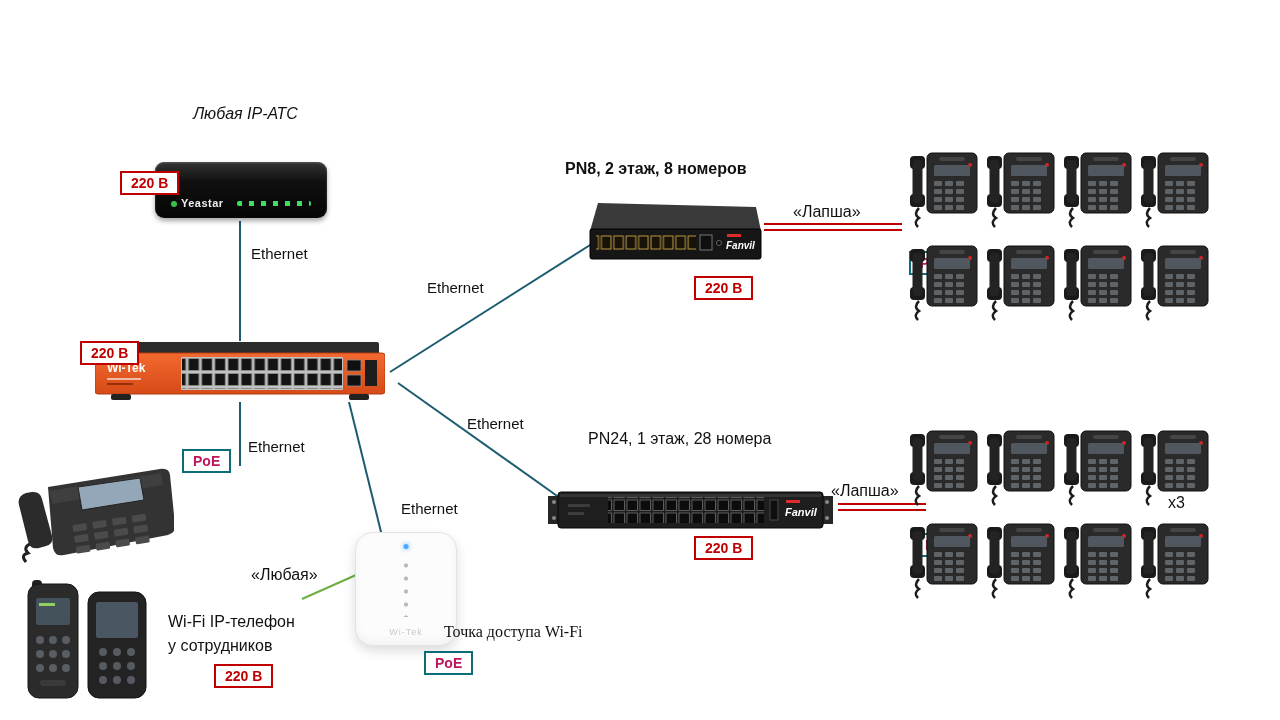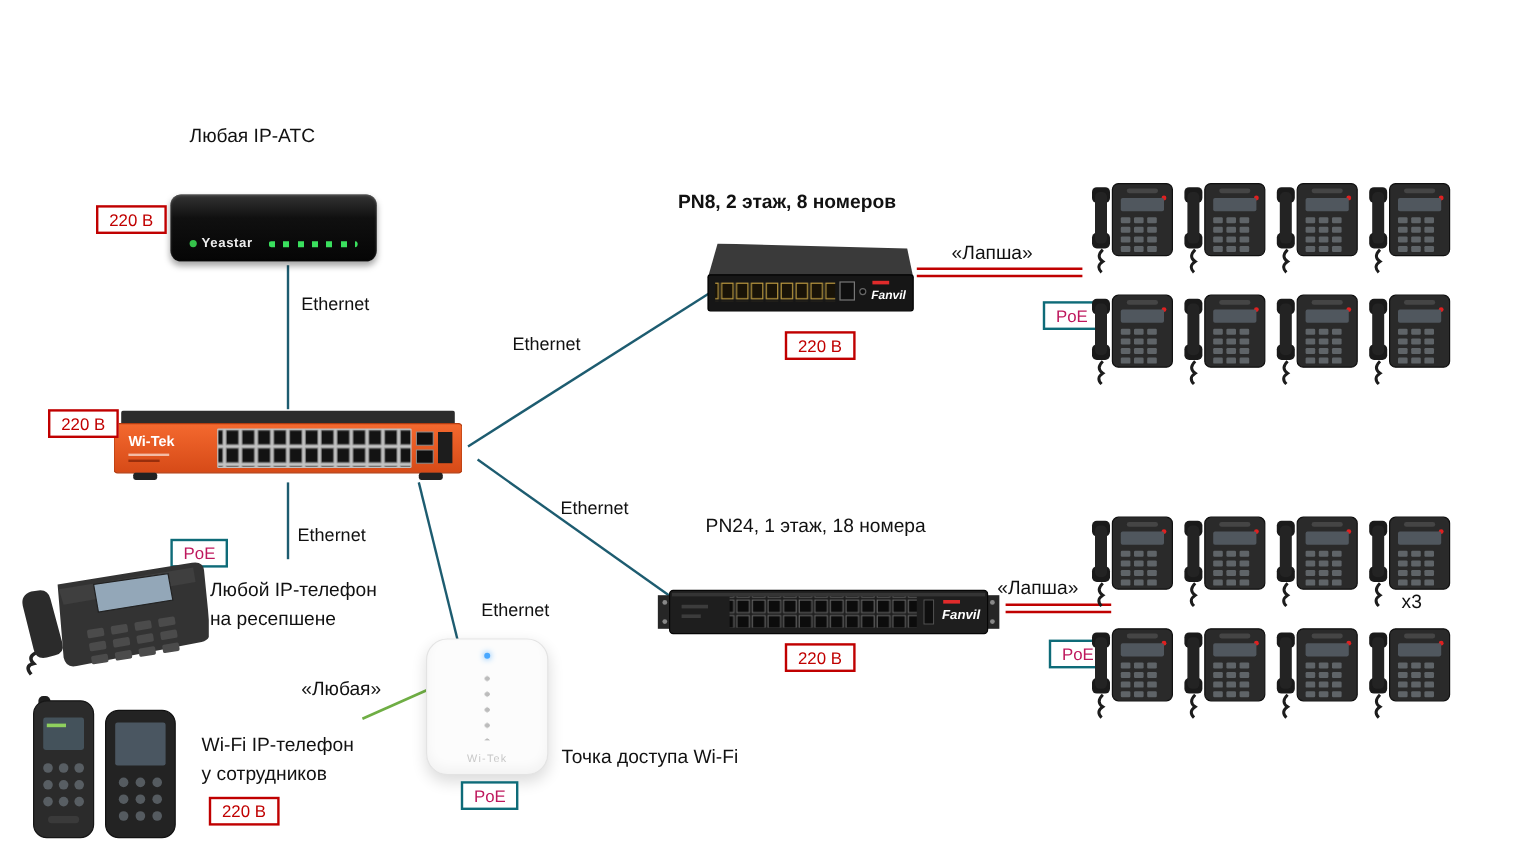--- a/index.html
+++ b/index.html
@@ -1,33 +1,33 @@
 <!DOCTYPE html>
 <html><head>
 <meta charset="utf-8">
 <style>
   html,body { margin:0; padding:0; background:#fff; font-family:"Liberation Sans", sans-serif; }
   .canvas { position:relative; width:1280px; height:720px; background:#fff; overflow:hidden; }
   .title { position:absolute; left:0; top:32px; width:100%; text-align:center;
            font-size:19px; font-weight:bold; color:#000; }
   .lbl { position:absolute; font-size:16px; color:#111; white-space:nowrap; }
-  .lbl-c { text-align:left; }
+  .lbl-c { text-align:center;font-style:italic; }
   .lbl2 span { display:block; line-height:24px; }
   .badge { position:absolute; background:#fff; border:2px solid; font-size:14px;
-           font-weight:normal; padding:2px 9px; white-space:nowrap; }
+           font-weight:bold; padding:2px 9px; white-space:nowrap;margin-left:40px; }
   .badge-power { border-color:#c00000; color:#c00000; }
   .badge-poe   { border-color:#0e6b78; color:#be185d; }
   .wires { position:absolute; left:0; top:0; }
   line.eth { stroke-width:2; }
   line.pwr { stroke-width:2.2; }
   line.air { stroke-width:2.2; }
   .dev { position:absolute; }
 
   
-  .yeastar { position:absolute; left:142px; top:162px; width:172px; height:56px;
+  .yeastar { position:absolute; left:155px; top:162px; width:172px; height:56px;
              border-radius:9px; background:linear-gradient(180deg,#343434,#101010 35%,#050505);
              box-shadow:inset 0 1px 2px #5a5a5a, 0 3px 5px rgba(0,0,0,.35); }
   .ys-brand { position:absolute; left:16px; bottom:9px; color:#eee; font-size:11px;
               font-weight:bold; letter-spacing:.5px; }
   .ys-brand::before { content:""; display:inline-block; width:6px; height:6px; border-radius:50%;
               background:#35c24a; margin-right:4px; }
   .ys-leds { position:absolute; right:16px; bottom:12px; width:74px; height:5px;
              background:repeating-linear-gradient(90deg,#3ae05e 0 5px, transparent 5px 12px);
              border-radius:2px; }
 
@@ -337,21 +337,21 @@
             <rect x="36" y="49" width="8" height="5" rx="1"></rect>
             <rect x="47" y="49" width="8" height="5" rx="1"></rect>
         <rect x="25" y="57" width="8" height="5" rx="1"></rect>
             <rect x="36" y="57" width="8" height="5" rx="1"></rect>
             <rect x="47" y="57" width="8" height="5" rx="1"></rect>
       </g>
     </svg>
   </div>
 </div>
 
-  <div class="lbl" style="left:588px; top:430px;">PN24, 1 этаж, 18 номера</div>
+  <div class="lbl" style="left:588px; top:430px;">PN24, 1 этаж, 28 номера</div>
   <div class="dev" style="left:548px; top:486px;">
     <svg width="285" height="48" viewBox="0 0 285 48">
       <defs>
         <pattern id="p24" width="13" height="13" patternUnits="userSpaceOnUse">
           <rect x="1" y="1" width="10.5" height="10.5" fill="#0c0c0c" stroke="#6d6d6d" stroke-width="0.8"></rect>
         </pattern>
       </defs>
       <rect x="0" y="10" width="12" height="28" fill="#262626"></rect>
       <circle cx="6" cy="16" r="2" fill="#888"></circle>
         <circle cx="6" cy="32" r="2" fill="#888"></circle>
@@ -607,32 +607,28 @@
           <rect x="82" y="75" width="14" height="7" rx="1.5"></rect>
           <rect x="102" y="75" width="14" height="7" rx="1.5"></rect>
           <rect x="122" y="75" width="14" height="7" rx="1.5"></rect>
         <rect x="62" y="86" width="14" height="7" rx="1.5"></rect>
           <rect x="82" y="86" width="14" height="7" rx="1.5"></rect>
           <rect x="102" y="86" width="14" height="7" rx="1.5"></rect>
           <rect x="122" y="86" width="14" height="7" rx="1.5"></rect>
       </g>
     </svg>
   </div>
-  <div class="lbl lbl2" style="left:175px; top:481px;">
-    <span>Любой IP-телефон</span>
-    <span>на ресепшене</span>
-  </div>
 
   <div class="lbl" style="left:251px; top:566px;">«Любая»</div>
   <div class="ap">
     <span class="ap-led"></span>
     <span class="ap-dots"></span>
     <span class="ap-brand">Wi-Tek</span>
   </div>
-  <div class="lbl" style="left:468px; top:623px;">Точка доступа Wi-Fi</div>
+  <div class="lbl" style="left:444px; top:623px;font-family:Liberation Serif, serif;">Точка доступа Wi-Fi</div>
   <div class="badge badge-poe" style="left:384px; top:651px;">PoE</div>
 
   <div class="dev" style="left:18px; top:580px;">
     <svg width="138" height="122" viewBox="0 0 138 122">
       <rect x="14" y="0" width="10" height="10" rx="4" fill="#1f1f1f"></rect>
       <rect x="10" y="4" width="50" height="114" rx="11" fill="#2b2b2b" stroke="#161616"></rect>
       <rect x="18" y="18" width="34" height="27" rx="2" fill="#44525b"></rect>
       <rect x="21" y="23" width="16" height="3" fill="#8fd05e"></rect>
       <g fill="#585e63">
         <circle cx="22" cy="60" r="4"></circle>

